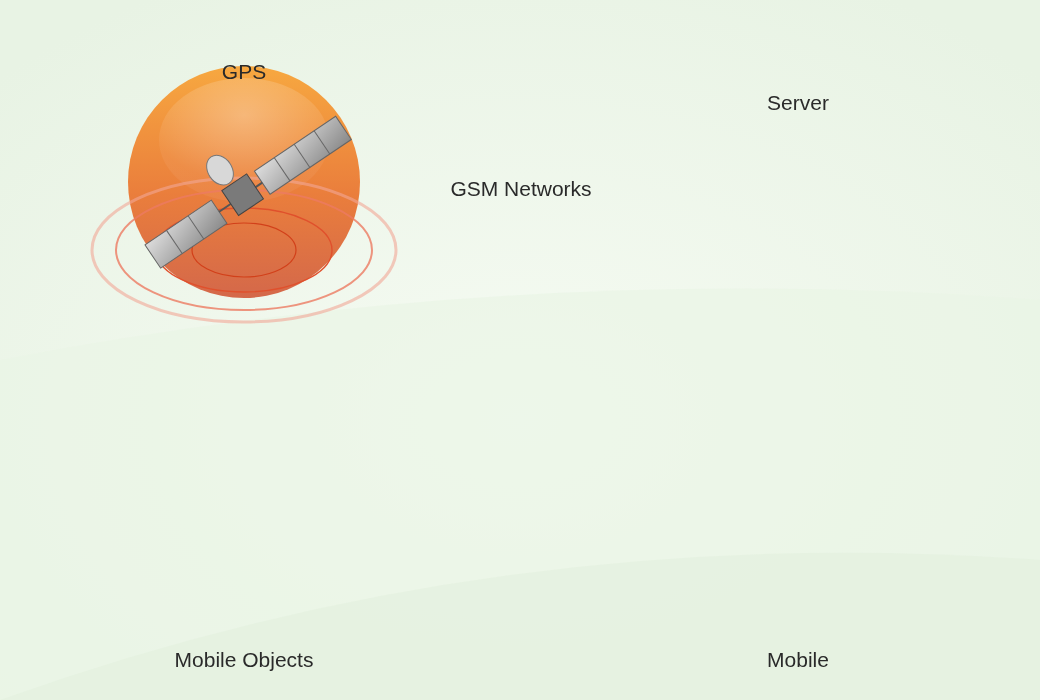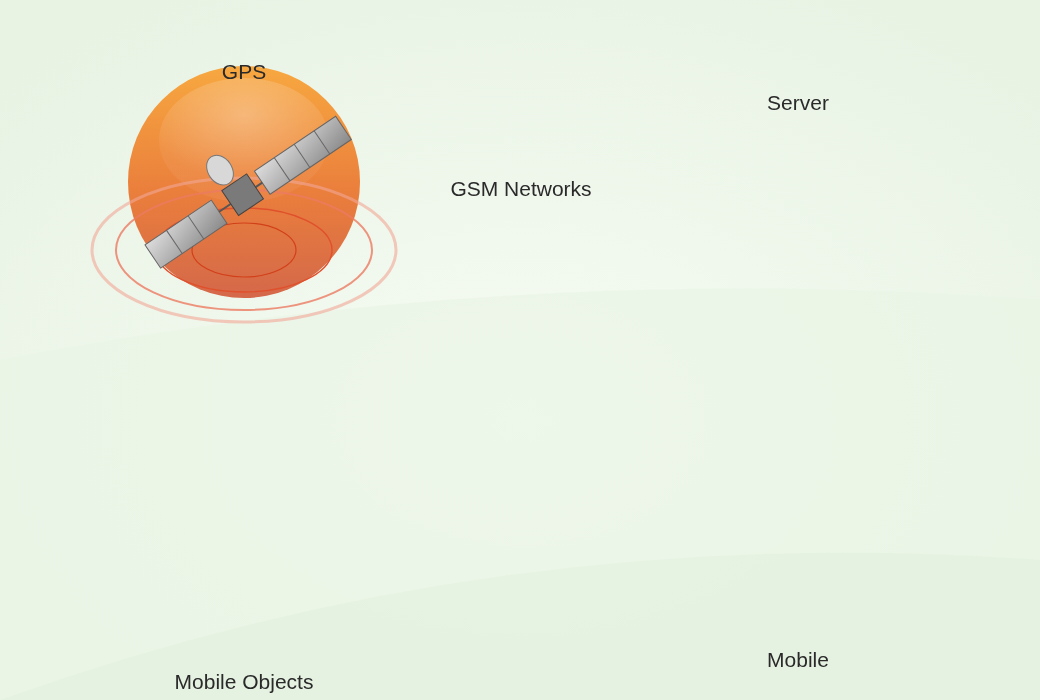--- a/index.html
+++ b/index.html
@@ -216,15 +216,15 @@
     <polygon fill="url(#arrowV)" points="244,338 272,366 260,366 260,404 272,404 244,432 216,404 228,404 228,366 216,366">
     <polygon fill="url(#arrowH)" points="284,355 311,327 311,342 370,342 370,327 398,355 370,383 370,368 311,368 311,383">
     <polygon fill="url(#arrowH)" points="648,355 675,327 675,342 734,342 734,327 762,355 734,383 734,368 675,368 675,383">
     <polygon fill="url(#arrowV)" points="798,338 826,366 814,366 814,404 826,404 798,432 770,404 782,404 782,366 770,366">
   </polygon></polygon></polygon></polygon></g>
 
 
   <div class="label" style="left:194px; top:58px; width:100px;">GPS</div>
   <div class="label" style="left:420px; top:175px; width:202px;text-align:center;">GSM Networks</div>
   <div class="label" style="left:678px; top:61px; width:240px;margin-top:28px;">Server</div>
-  <div class="label" style="left:124px; top:646px; width:240px;margin-top:22px;">Mobile Objects</div>
+  <div class="label" style="left:124px; top:646px; width:240px;">Mobile Objects</div>
   <div class="label" style="left:698px; top:646px; width:200px;">Mobile</div>
 </div>
 
 </body></html>

